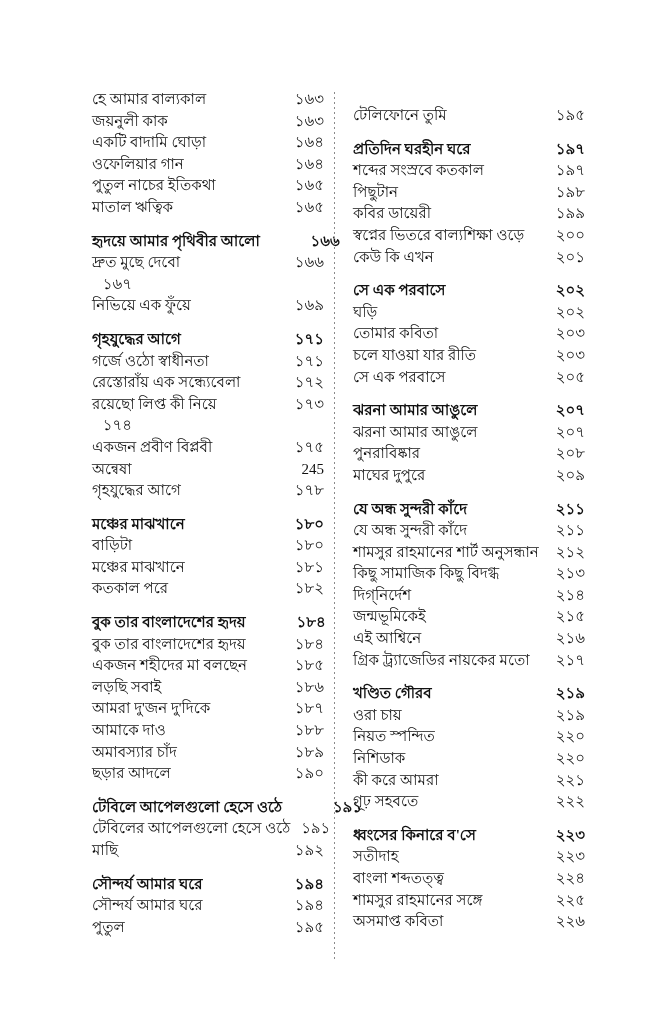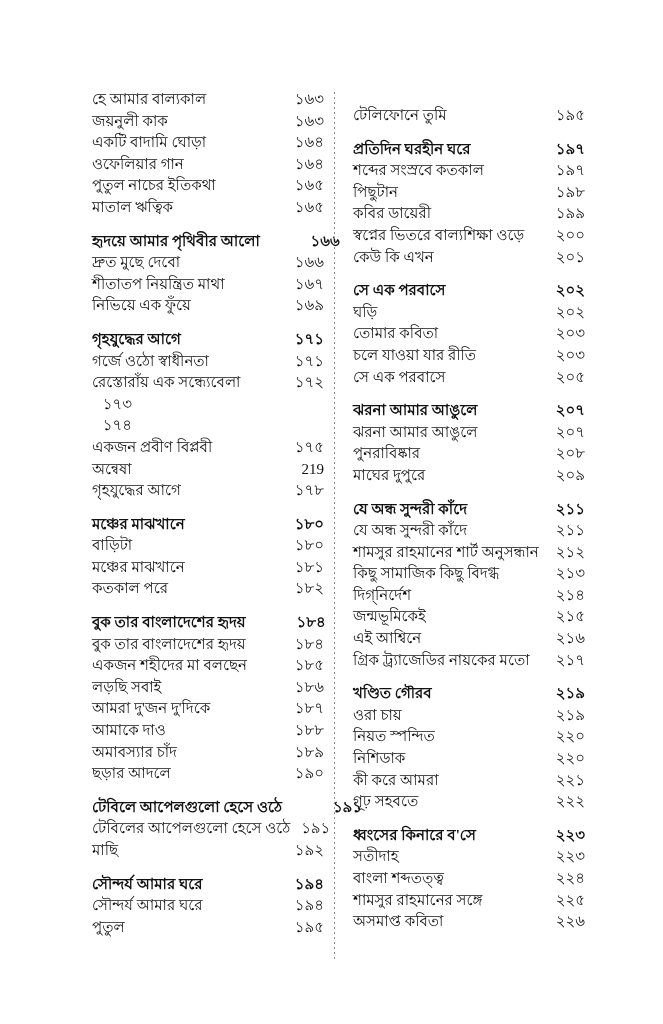--- a/index.html
+++ b/index.html
@@ -111,52 +111,52 @@
         </div>
         <div class="entry section">
           <span class="title">হৃদয়ে আমার পৃথিবীর আলো</span>
           <span class="page-no">১৬৬</span>
         </div>
         <div class="entry">
           <span class="title">দ্রুত মুছে দেবো</span>
           <span class="page-no">১৬৬</span>
         </div>
         <div class="entry">
-          <span class="title">শীতাতপ নিয়ন্ত্রিত মাথা</span>
           <span class="page-no">১৬৭</span>
         </div>
         <div class="entry">
           <span class="title">নিভিয়ে এক ফুঁয়ে</span>
           <span class="page-no">১৬৯</span>
         </div>
         <div class="entry section">
           <span class="title">গৃহযুদ্ধের আগে</span>
           <span class="page-no">১৭১</span>
         </div>
         <div class="entry">
           <span class="title">গর্জে ওঠো স্বাধীনতা</span>
           <span class="page-no">১৭১</span>
         </div>
         <div class="entry">
           <span class="title">রেস্তোরাঁয় এক সন্ধ্যেবেলা</span>
           <span class="page-no">১৭২</span>
         </div>
         <div class="entry">
+          <span class="title">রয়েছো লিপ্ত কী নিয়ে</span>
           <span class="page-no">১৭৩</span>
         </div>
         <div class="entry">
           <span class="page-no">১৭৪</span>
         </div>
         <div class="entry">
           <span class="title">একজন প্রবীণ বিপ্লবী</span>
           <span class="page-no">১৭৫</span>
         </div>
         <div class="entry">
           <span class="title">অন্বেষা</span>
-          <span class="page-no">219</span>
+          <span class="page-no">245</span>
         </div>
         <div class="entry">
           <span class="title">গৃহযুদ্ধের আগে</span>
           <span class="page-no">১৭৮</span>
         </div>
         <div class="entry section">
           <span class="title">মঞ্চের মাঝখানে</span>
           <span class="page-no">১৮০</span>
         </div>
         <div class="entry">

